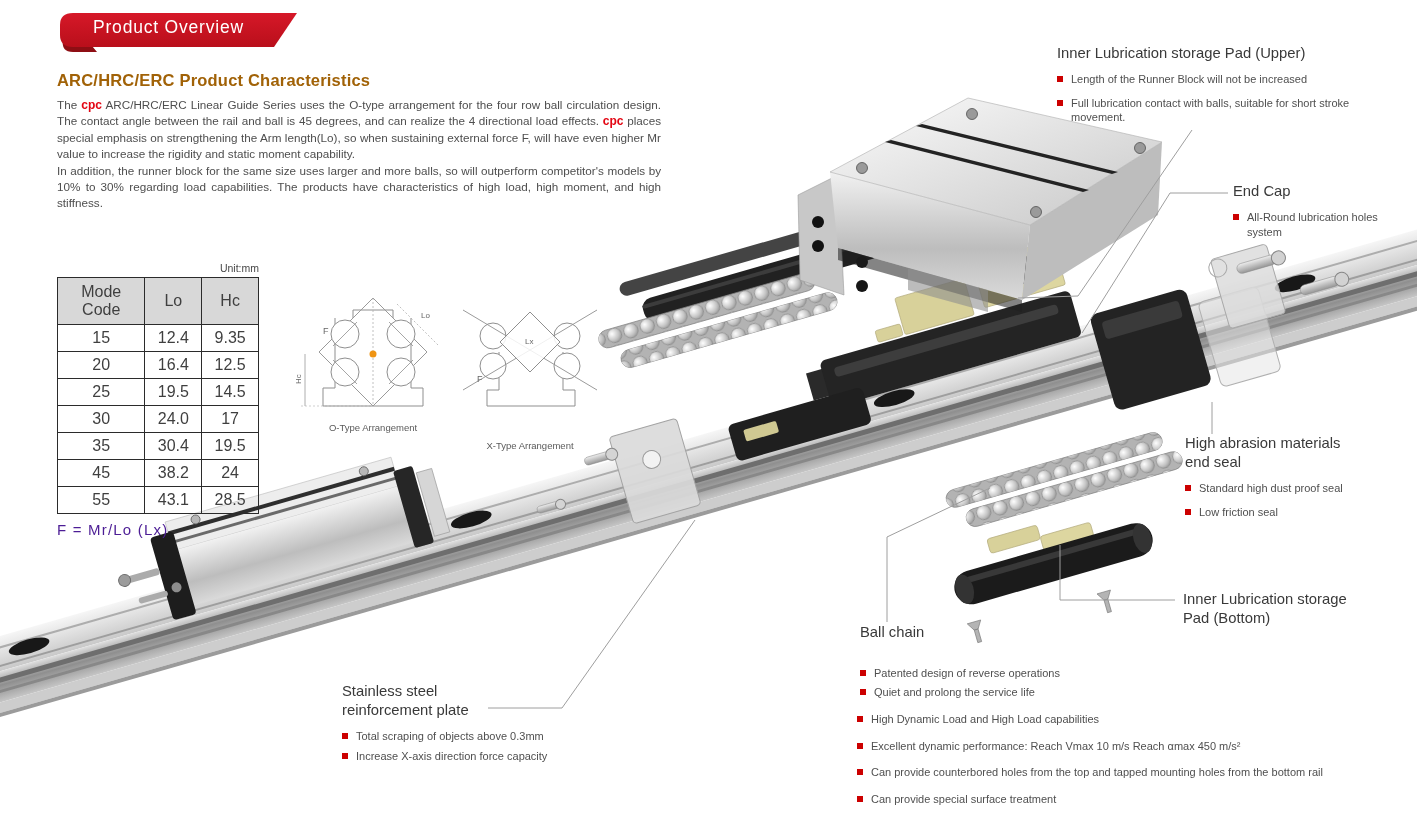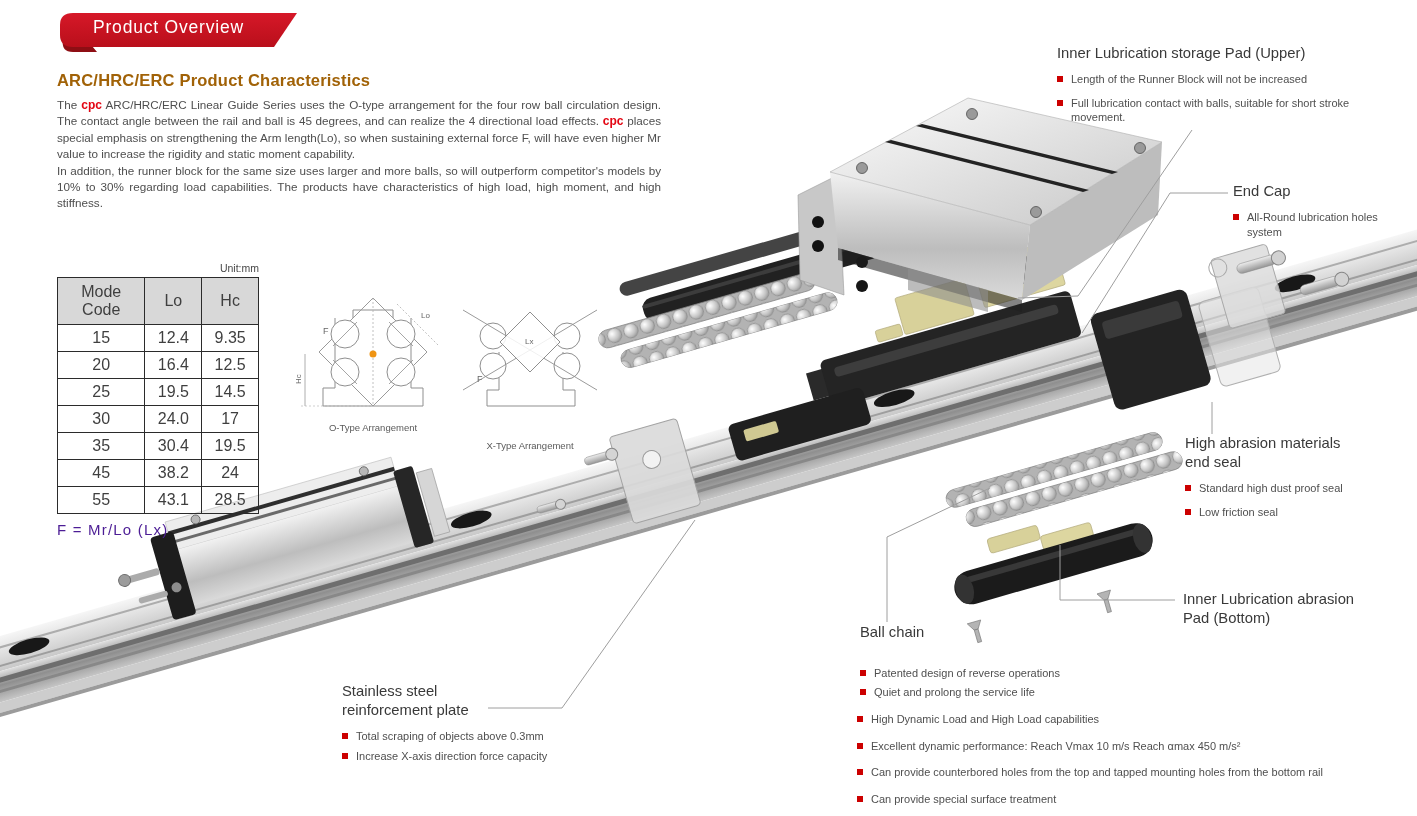--- a/index.html
+++ b/index.html
@@ -348,21 +348,21 @@
     <div class="bullet">
         <span class="sq"></span>
         <span>Standard high dust proof seal</span>
       </div>
     <div class="bullet">
         <span class="sq"></span>
         <span>Low friction seal</span>
       </div>
   </div>
 
-  <div class="abs co-title" style="left:1183px;top:590px;width:190px">Inner Lubrication abrasion Pad (Bottom)</div>
+  <div class="abs co-title" style="left:1183px;top:590px;width:190px">Inner Lubrication storage Pad (Bottom)</div>
 
   <div class="abs" style="left:860px;top:623px;width:310px">
     <div class="co-title">Ball chain</div>
     <div class="bullet" style="margin-top:24px">
         <span class="sq"></span>
         <span>Patented design of reverse operations</span>
       </div>
     <div class="bullet" style="margin-top:4px">
         <span class="sq"></span>
         <span>Quiet and prolong the service life</span>

